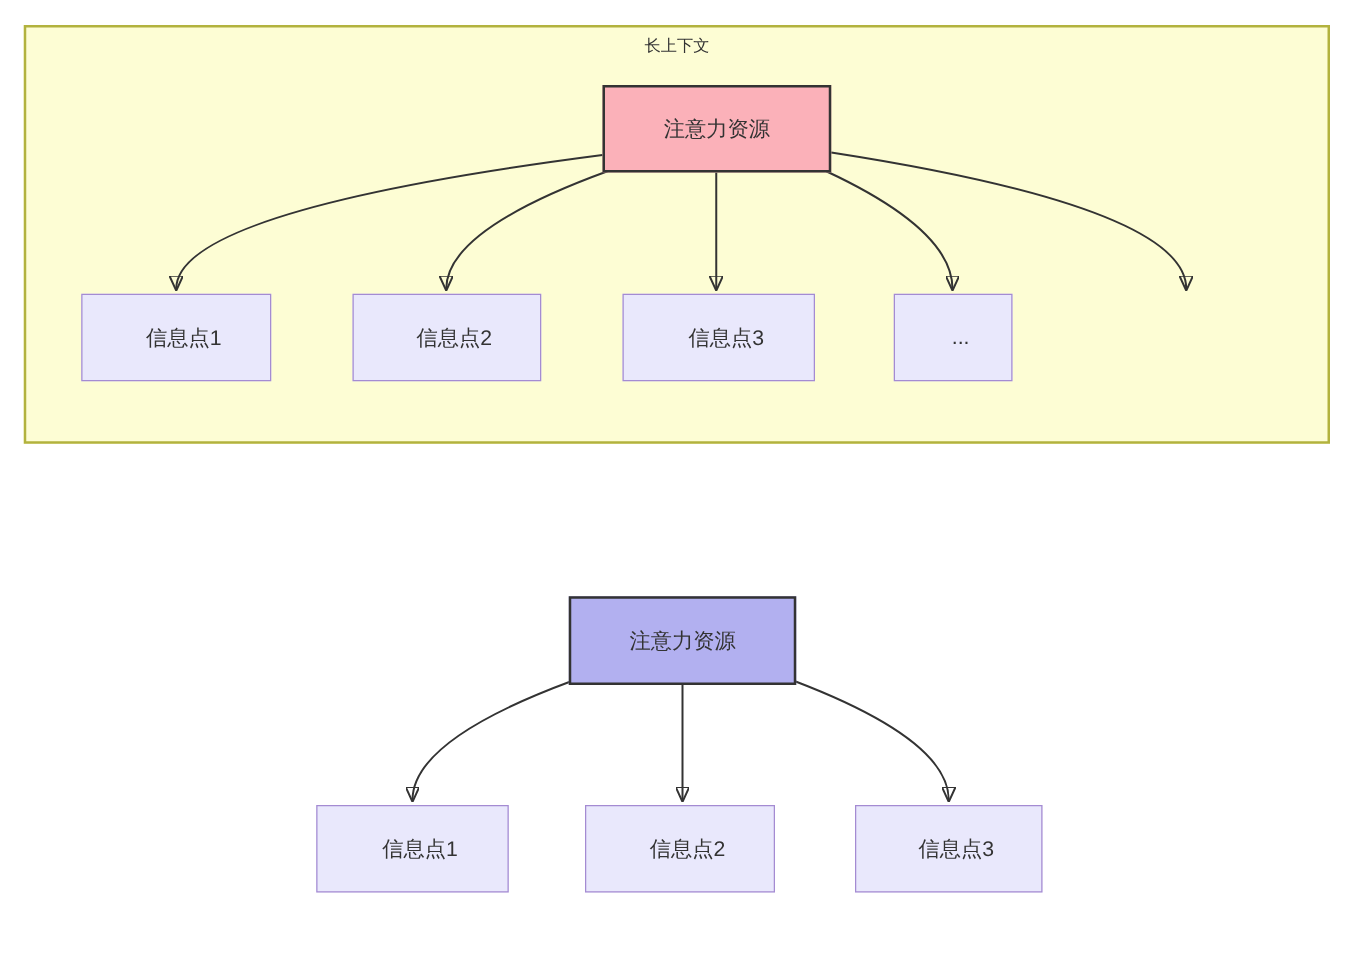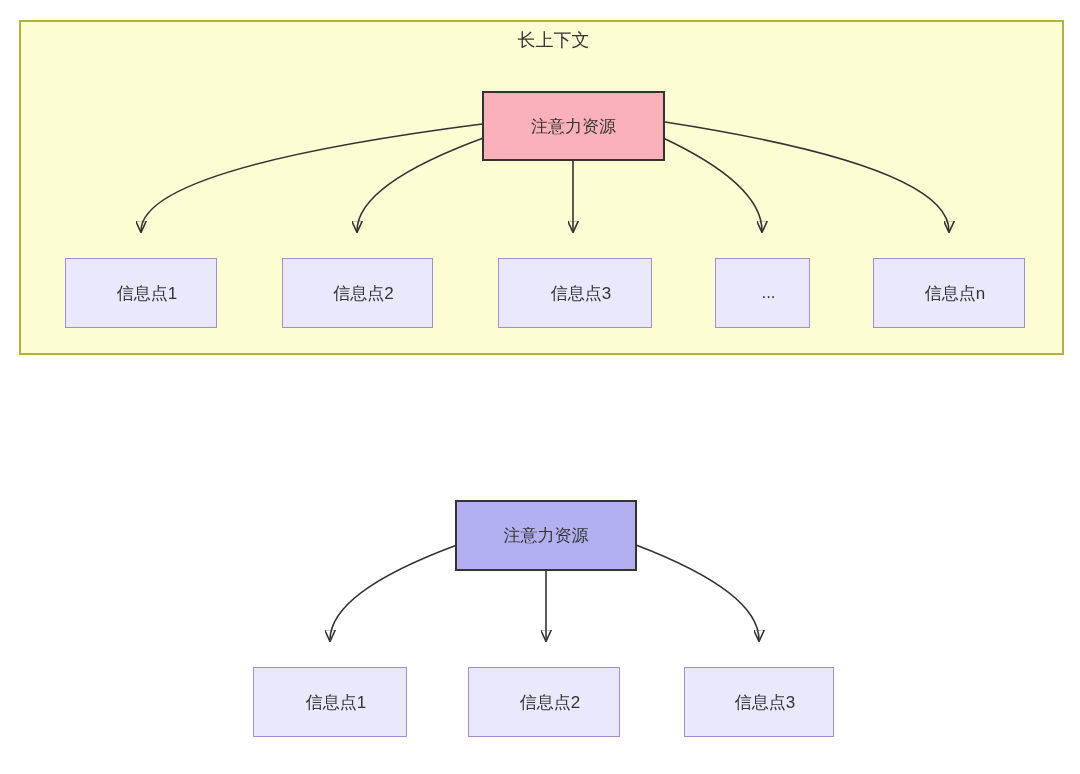--- a/index.html
+++ b/index.html
@@ -7,27 +7,27 @@
     position:relative; width:1080px; height:774px; background:#ffffff;
     font-family:"Liberation Sans", sans-serif; color:#333333; overflow:hidden;
   }
   .ctx {
     position:absolute; background:#fdfdd4; border:2px solid #b2b23e;
     box-sizing:border-box;
   }
   .ctx-long  { left:19px;  top:20px;  width:1045px; height:335px; }
   .ctx-short { left:207px; top:429px; width:675px;  height:333px; }
   .ctx-title {
-    position:absolute; top:6px; left:12px; width:100%;
-    text-align:center; font-size:18px; color:#333333;
+    position:absolute; top:6px; left:0; width:100%;
+    text-align:center; font-size:13px; color:#333333;
   }
   .node {
     position:absolute; box-sizing:border-box;
     display:flex; align-items:center; justify-content:center;
-    font-size:17px; color:#333333; text-align:center;margin-top:23px;
+    font-size:17px; color:#333333; text-align:center;
   }
   .root { border:2.5px solid #333333; height:70px; }
   .root-long  { left:482px; top:68px;  width:183px; background:#fbb1b9; }
   .root-short { left:455px; top:477px; width:182px; height:71px; background:#b2b0f0; }
   .info { background:#e9e8fc; border:1.6px solid #a48bd2; height:70px;padding-left:12px; }
   .l1 { left:65px;  top:235px; width:152px; }
   .l2 { left:282px; top:235px; width:151px; }
   .l3 { left:498px; top:235px; width:154px; }
   .l4 { left:715px; top:235px; width:95px;  }
   .l5 { left:873px; top:235px; width:152px; }
@@ -66,20 +66,19 @@
     <path d="M457,545 Q330,592 330,640" marker-end="url(#ah)"></path>
     <path d="M546,548 L546,640" marker-end="url(#ah)"></path>
     <path d="M636,545 Q759,592 759,640" marker-end="url(#ah)"></path>
   </svg>
 
   <div class="node root root-long">注意力资源</div>
   <div class="node info l1">信息点1</div>
   <div class="node info l2">信息点2</div>
   <div class="node info l3">信息点3</div>
   <div class="node info l4">...</div>
-  <div class="node info l5">信息点n</div>
 
   <div class="node root root-short">注意力资源</div>
   <div class="node info s1">信息点1</div>
   <div class="node info s2">信息点2</div>
   <div class="node info s3">信息点3</div>
 
 </div>
 
 </body></html>

